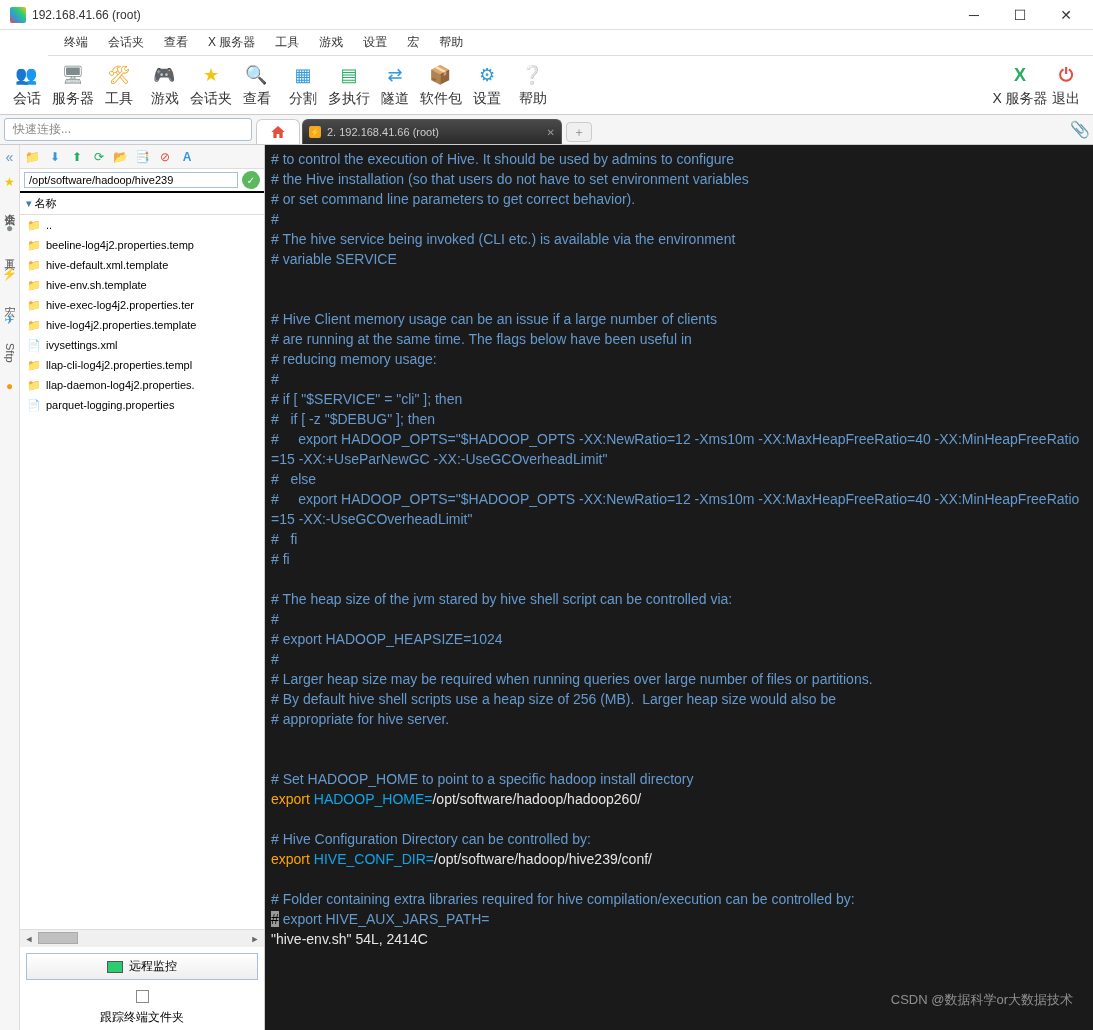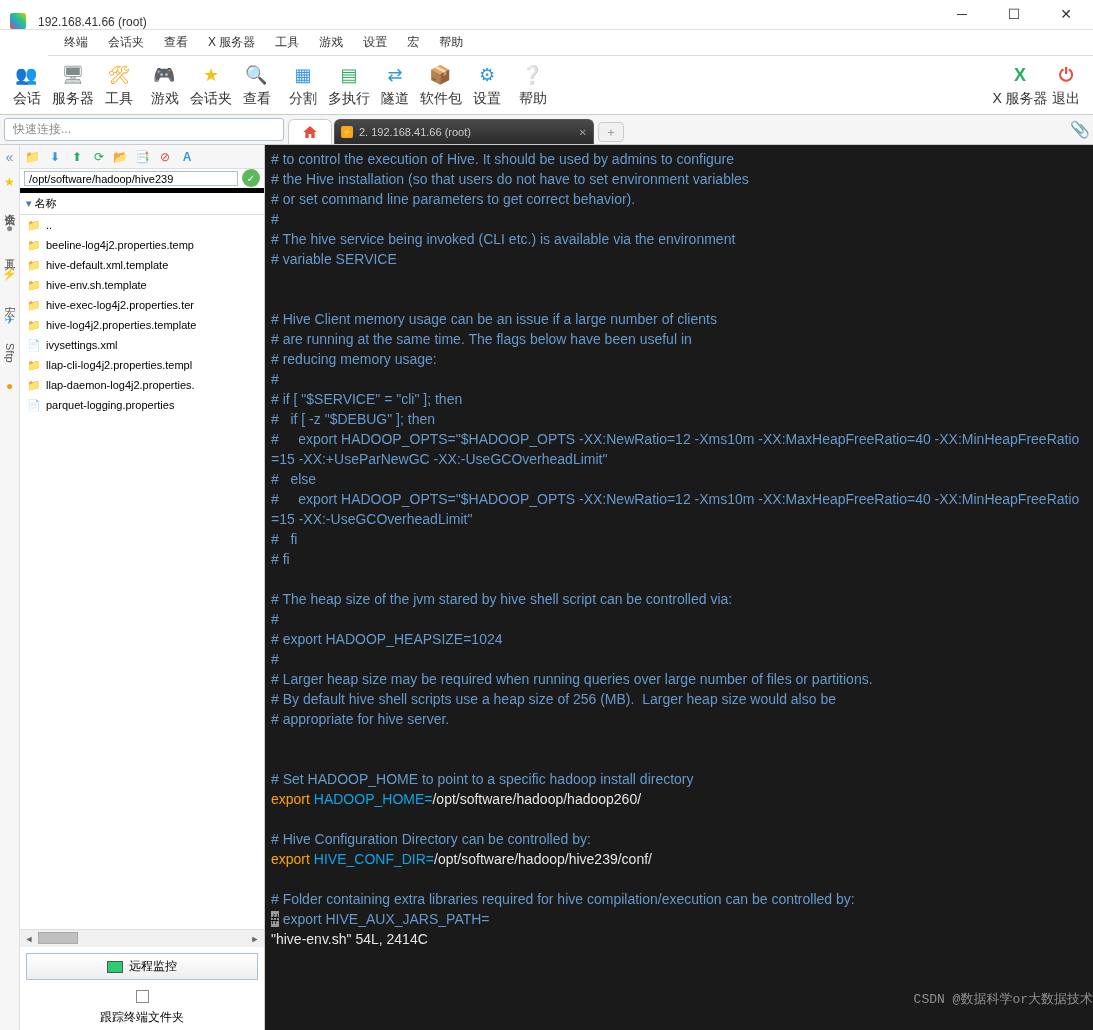--- a/index.html
+++ b/index.html
@@ -1,38 +1,38 @@
 <!DOCTYPE html>
 <html><head>
 <meta charset="utf-8">
 <style>
 * { margin: 0; padding: 0; box-sizing: border-box; font-family: "Microsoft YaHei", "Segoe UI", sans-serif; }
 body { width: 1093px; height: 1030px; background: #fff; overflow: hidden; font-size: 12px; position: relative; }
 
 
-.titlebar { height: 30px; display: flex; align-items: flex-end; padding: 0 4px; background: #fff; border-bottom: 1px solid #e0e0e0; gap: 6px; }
+.titlebar { height: 30px; display: flex; align-items: center; padding: 0 4px; background: #fff; border-bottom: 1px solid #e0e0e0; }
 .titlebar .app-icon { width: 16px; height: 16px; margin: 0 6px; background: linear-gradient(45deg,#e74c3c,#3498db,#2ecc71,#f1c40f); border-radius: 2px; }
 .titlebar .title { flex: 0 0 auto; color: #333; font-size: 12px; }
 .titlebar .spacer { flex: 1; }
 .win-btn { width: 46px; height: 30px; display: flex; align-items: center; justify-content: center; color: #333; font-size: 14px; }
 
 
 .menubar { height: 26px; display: flex; align-items: center; padding: 0 6px; gap: 0; border-bottom: 1px solid #ddd; margin-left: 48px; }
 .menu-item { padding: 3px 10px; font-size: 12px; color: #333; cursor: default; }
 
 
 .toolbar { height: 59px; display: flex; align-items: flex-start; padding: 4px 4px 0 4px; background: #fff; border-bottom: 1px solid #ccc; }
 .tool-btn { width: 46px; display: flex; flex-direction: column; align-items: center; padding: 2px 2px; font-size: 11px; color: #333; }
 .tool-btn .ico { width: 26px; height: 26px; margin-bottom: 2px; display: flex; align-items: center; justify-content: center; font-size: 18px; }
 .tool-btn .lbl { font-size: 14px; white-space: nowrap; }
 .toolbar .spacer { flex: 1; }
 
 
 .quickrow { height: 30px; display: flex; align-items: stretch; background: #f5f5f5; border-bottom: 1px solid #ccc; }
-.quick-input { width: 280px; border: 1px solid #a8c0d8; border-radius: 3px; margin: 3px 4px; padding: 2px 8px; color: #888; display: flex; align-items: center; background: #fff; }
+.quick-input { width: 248px; border: 1px solid #a8c0d8; border-radius: 3px; margin: 3px 4px; padding: 2px 8px; color: #888; display: flex; align-items: center; background: #fff; }
 .tabarea { flex: 1; display: flex; align-items: flex-end; }
 .home-tab { width: 44px; height: 25px; background: #fff; border: 1px solid #ccc; border-bottom: none; border-radius: 6px 6px 0 0; display: flex; align-items: center; justify-content: center; margin-right: 2px; }
 .home-tab svg { width: 16px; height: 16px; }
 .term-tab { height: 25px; background: linear-gradient(#4a4a4a,#2a2a2a); border: 1px solid #555; border-bottom: none; border-radius: 6px 6px 0 0; display: flex; align-items: center; padding: 0 6px; color: #ccc; font-size: 11px; min-width: 260px; }
 .term-tab .dot { width: 12px; height: 12px; background: #f5a623; border-radius: 2px; margin-right: 6px; display: flex; align-items: center; justify-content: center; font-size: 8px; color: #333; }
 .term-tab .close-x { margin-left: auto; padding-left: 10px; font-size: 10px; color: #999; }
 .plus-tab { width: 26px; height: 20px; display: flex; align-items: center; justify-content: center; color: #888; border: 1px solid #ccc; border-radius: 4px; margin-left: 4px; margin-bottom: 2px; background: #f0f0f0; }
 .attach-icon { width: 26px; display: flex; align-items: center; justify-content: center; color: #5a9bd4; font-size: 16px; }
 
 
@@ -41,21 +41,21 @@
 
 .vrail { width: 20px; background: #f6f6f6; border-right: 1px solid #ddd; display: flex; flex-direction: column; align-items: center; padding-top: 4px; gap: 10px; }
 .vrail .chev { color: #5a9bd4; font-size: 14px; }
 .vrail .vlabel { writing-mode: vertical-rl; font-size: 11px; color: #555; padding: 6px 0; }
 .vrail .vico { font-size: 12px; }
 
 
 .sidebar { width: 245px; background: #fff; display: flex; flex-direction: column; border-right: 1px solid #ccc; }
 .side-toolbar { height: 24px; display: flex; align-items: center; padding: 0 4px; gap: 4px; border-bottom: 1px solid #ddd; background: #f6f6f6; }
 .side-toolbar .sico { width: 18px; height: 18px; display: flex; align-items: center; justify-content: center; font-size: 12px; }
-.path-row { height: 24px; display: flex; border-bottom: 5px solid #000000; }
+.path-row { height: 24px; display: flex; align-items: center; border-bottom: 2px solid #000000; }
 .path-input { flex: 1; border: 1px solid #a8c0d8; margin: 2px 4px; padding: 1px 4px; font-size: 11px; background: #fff; overflow: hidden; white-space: nowrap; }
 .path-ok { width: 18px; height: 18px; background: #5cb85c; border-radius: 50%; color: #fff; display: flex; align-items: center; justify-content: center; font-size: 10px; margin-right: 4px; }
 .file-header { height: 22px; display: flex; align-items: center; padding: 0 6px; border-bottom: 1px solid #ddd; font-size: 11px; }
 .file-list { flex: 1; overflow-y: auto; overflow-x: auto; font-size: 11px; }
 .fl-row { display: flex; align-items: center; height: 20px; padding: 0 6px; white-space: nowrap; }
 .fl-row .fico { width: 16px; height: 14px; margin-right: 4px; display: inline-flex; align-items: center; justify-content: center; font-size: 11px; }
 .fico.folder { color: #f5c04e; }
 .fico.file { color: #6a8fb5; }
 .fico.sh { width: 16px; height: 12px; background: #333; color: #eee; font-size: 7px; border-radius: 1px; align-items: center; justify-content: center; display: inline-flex; }
 .side-scroll { height: 18px; border-top: 1px solid #ddd; background: #f0f0f0; display: flex; }
@@ -68,21 +68,21 @@
 .track-row .chk { width: 13px; height: 13px; border: 1px solid #888; }
 
 
 .terminal { flex: 1; background: #1a1a1a; color: #6699cc; font-family: "Consolas","Courier New",monospace; font-size: 14px; line-height: 20px; padding: 4px 6px; overflow: hidden; white-space: pre-wrap; word-break: break-all; position: relative; }
 .terminal .c-comment { color: #6699cc; }
 .terminal .c-export { color: #ffa500; }
 .terminal .c-path { color: #e5e5e5; }
 .terminal .c-var { color: #0ea5e9; }
 .terminal .c-status { color: #e5e5e5; }
 .terminal .c-bar { background: #999; color: #000; }
-.watermark { position: absolute; bottom: 20px; right: 0; color: rgba(220,220,220,0.6); font-family: Liberation Mono, monospace; font-size: 13px; }
+.watermark { position: absolute; bottom: 20px; right: 20px; color: rgba(220,220,220,0.6); font-family: Liberation Sans, sans-serif; font-size: 13px; }
 
 
 .ic-red{color:#e74c3c;}.ic-blue{color:#3498db;}.ic-green{color:#27ae60;}.ic-orange{color:#f39c12;}.ic-yellow{color:#f1c40f;}.ic-purple{color:#9b59b6;}.ic-gray{color:#7f8c8d;}
 </style>
 </head>
 <body>
 
 <div class="titlebar">
   <span class="app-icon"></span>
   <span class="title">192.168.41.66 (root)</span>

